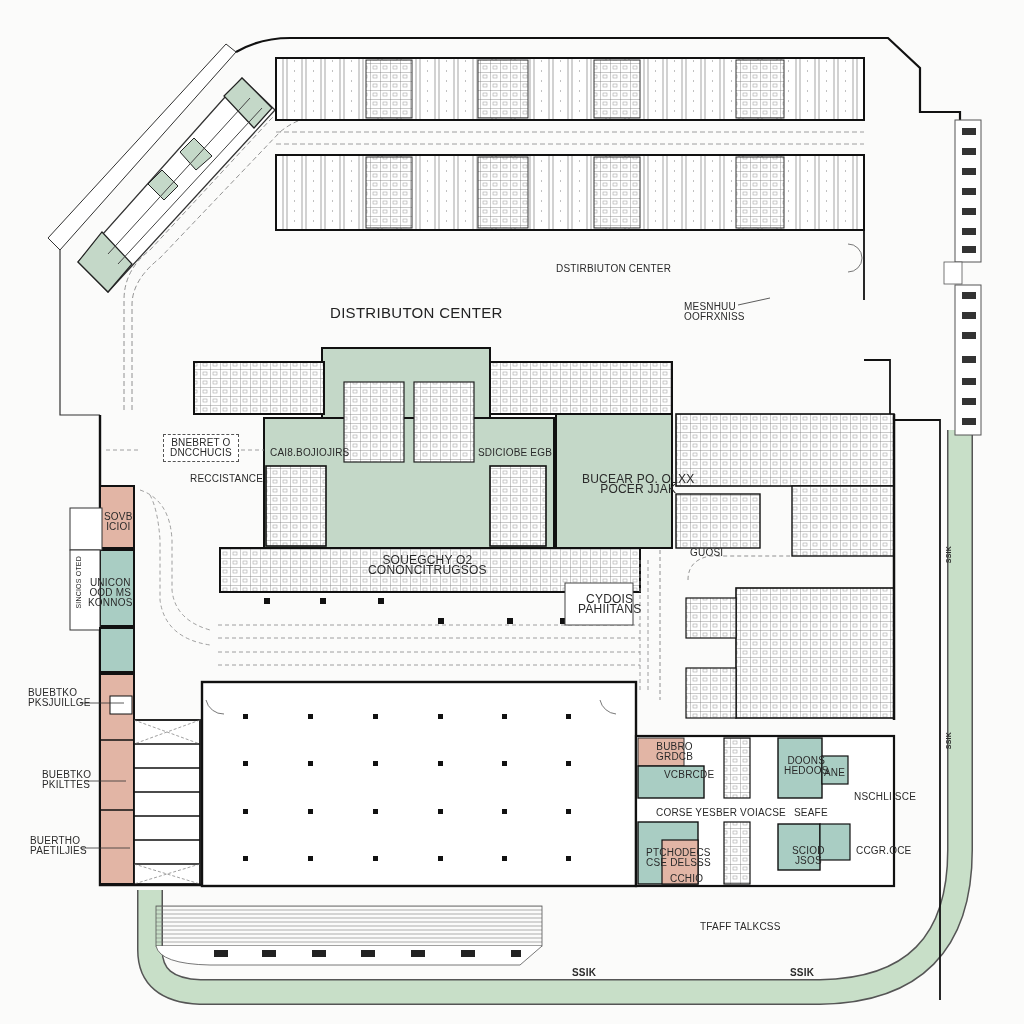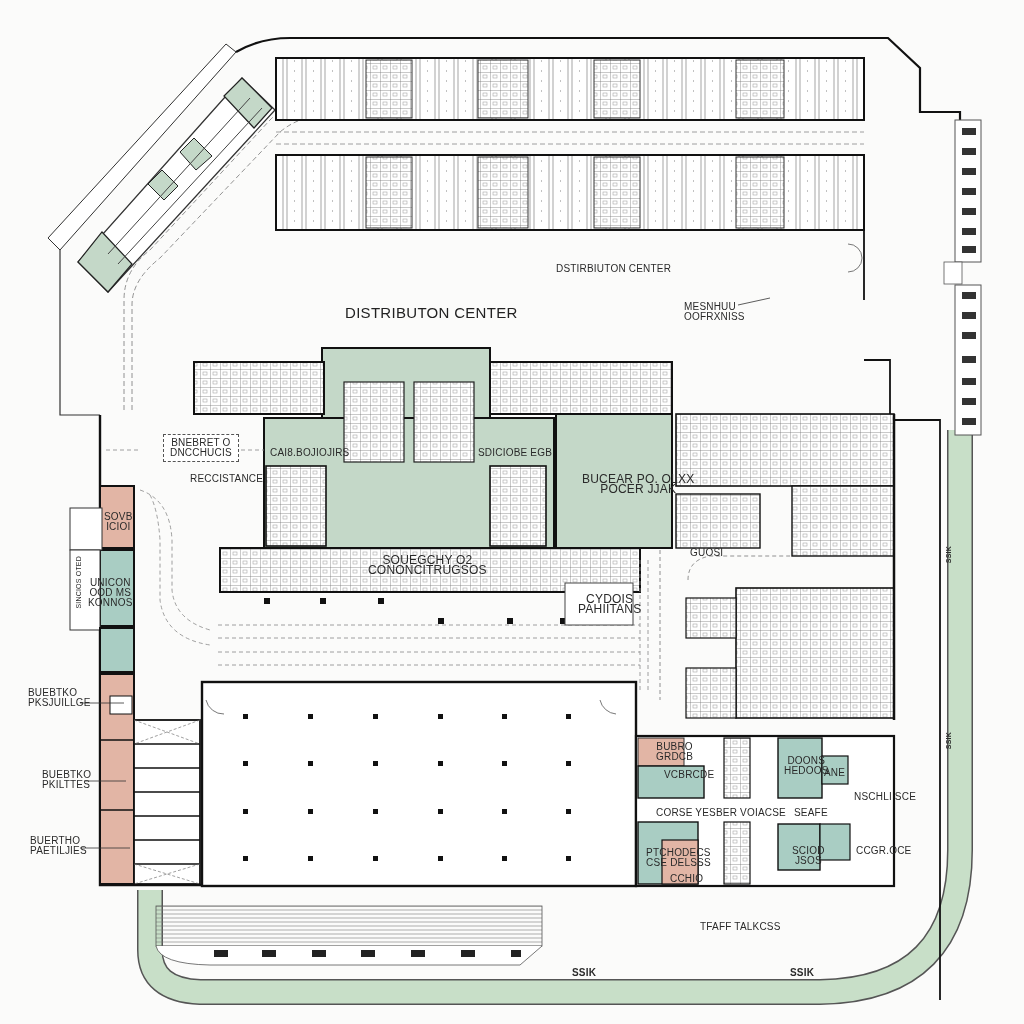--- a/index.html
+++ b/index.html
@@ -207,21 +207,21 @@
         <rect x="262" y="950" width="14" height="7"></rect>
       <rect x="312" y="950" width="14" height="7"></rect>
         <rect x="361" y="950" width="14" height="7"></rect>
       <rect x="411" y="950" width="14" height="7"></rect>
         <rect x="461" y="950" width="14" height="7"></rect>
       <rect x="511" y="950" width="10" height="7"></rect>
     </g>
   </g>
 </svg>
 
-<div class="lbl big" style="left:345px;top:304px;">DISTRIBUTON CENTER</div>
+<div class="lbl big" style="left:330px;top:304px;">DISTRIBUTON CENTER</div>
 <div class="lbl" style="left:556px;top:264px;">DSTIRBIUTON CENTER</div>
 
 <div class="lbl left" style="left:684px;top:302px;">
   <div>MESNHUU</div>
   <div>OOFRXNISS</div>
 </div>
 
 <div class="lbl dashed" style="left:140px;top:434px;">
   <div>BNEBRET O</div>
   <div>DNCCHUCIS</div>

